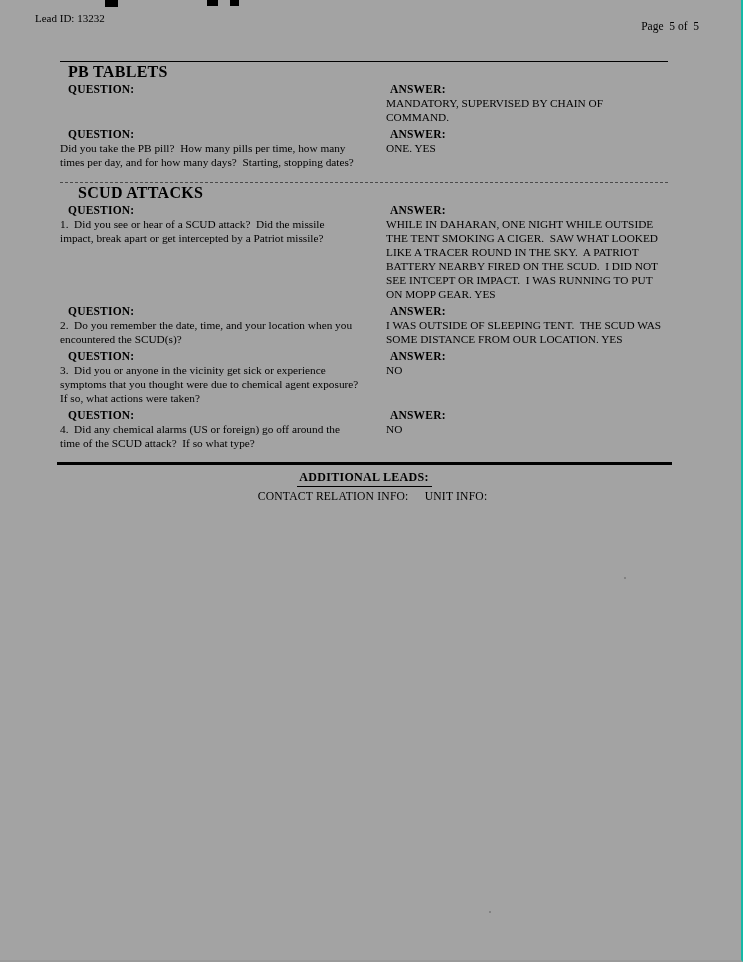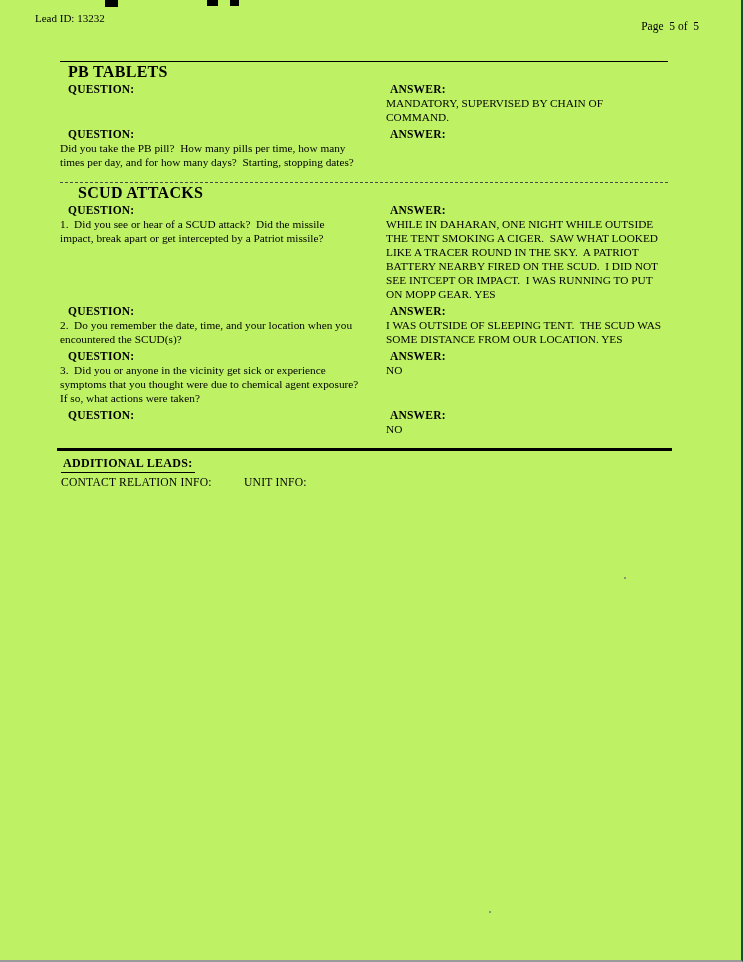--- a/index.html
+++ b/index.html
@@ -6,22 +6,22 @@
   html,body { background:#fff; }
   body {
     width:743px; height:962px;
     font-family:"Liberation Serif", serif;
     color:#000;
     position:relative;
     overflow:hidden;
   }
   .page {
     position:absolute; inset:0;
-    background:#bef264;
-    border-right:2px solid #14532d;
+    background:#a3a3a3;
+    border-right:2px solid #14b8a6;
     border-bottom:2px solid #9a9a9a;
   }
   
   .scan-mark { position:absolute; background:#000; }
   .m1 { left:105px; top:0; width:13px; height:7px; }
   .m2 { left:207px; top:0; width:11px; height:6px; }
   .m3 { left:230px; top:0; width:9px; height:6px; }
   .dot { position:absolute; width:2px; height:2px; background:#777; border-radius:50%; }
   .d1 { left:624px; top:577px; }
   .d2 { left:489px; top:911px; }
@@ -65,21 +65,21 @@
     letter-spacing:0.2px;
   }
   .q-col .qa-label { padding-left:8px; }
   .a-col .qa-label { padding-left:4px; }
 
   .qa-text {
     font-size:11.3px; line-height:14px;
     white-space:pre-wrap;
   }
 
-  .footer-block { margin-top:3px; }
+  .footer-block { margin-top:3px;text-align:center; }
   .additional-leads {
     display:inline-block;
     font-size:12px; font-weight:bold; letter-spacing:0.3px;
     border-bottom:1.5px solid #000;
     padding:0 3px 1px 2px;
     margin-left:1px;
   }
   .footer-row {
     font-size:11.6px; line-height:15px;
     margin-top:2px; margin-left:1px;
@@ -117,20 +117,21 @@
         </div>
       </div>
 
       <div class="qa">
         <div class="q-col">
           <div class="qa-label">QUESTION:</div>
           <div class="qa-text">Did you take the PB pill?  How many pills per time, how many times per day, and for how many days?  Starting, stopping dates?</div>
         </div>
         <div class="a-col">
           <div class="qa-label">ANSWER:</div>
+          <div class="qa-text">ONE. YES</div>
         </div>
       </div>
     </section>
 
     <section class="doc-section scud">
       <div class="rule dashed"></div>
       <h2 class="section-title">SCUD ATTACKS</h2>
 
       <div class="qa">
         <div class="q-col">
@@ -161,20 +162,21 @@
         </div>
         <div class="a-col">
           <div class="qa-label">ANSWER:</div>
           <div class="qa-text">NO</div>
         </div>
       </div>
 
       <div class="qa">
         <div class="q-col">
           <div class="qa-label">QUESTION:</div>
+          <div class="qa-text">4.  Did any chemical alarms (US or foreign) go off around the time of the SCUD attack?  If so what type?</div>
         </div>
         <div class="a-col">
           <div class="qa-label">ANSWER:</div>
           <div class="qa-text">NO</div>
         </div>
       </div>
     </section>
 
     <div class="footer-block">
       <div class="rule thick"></div>

